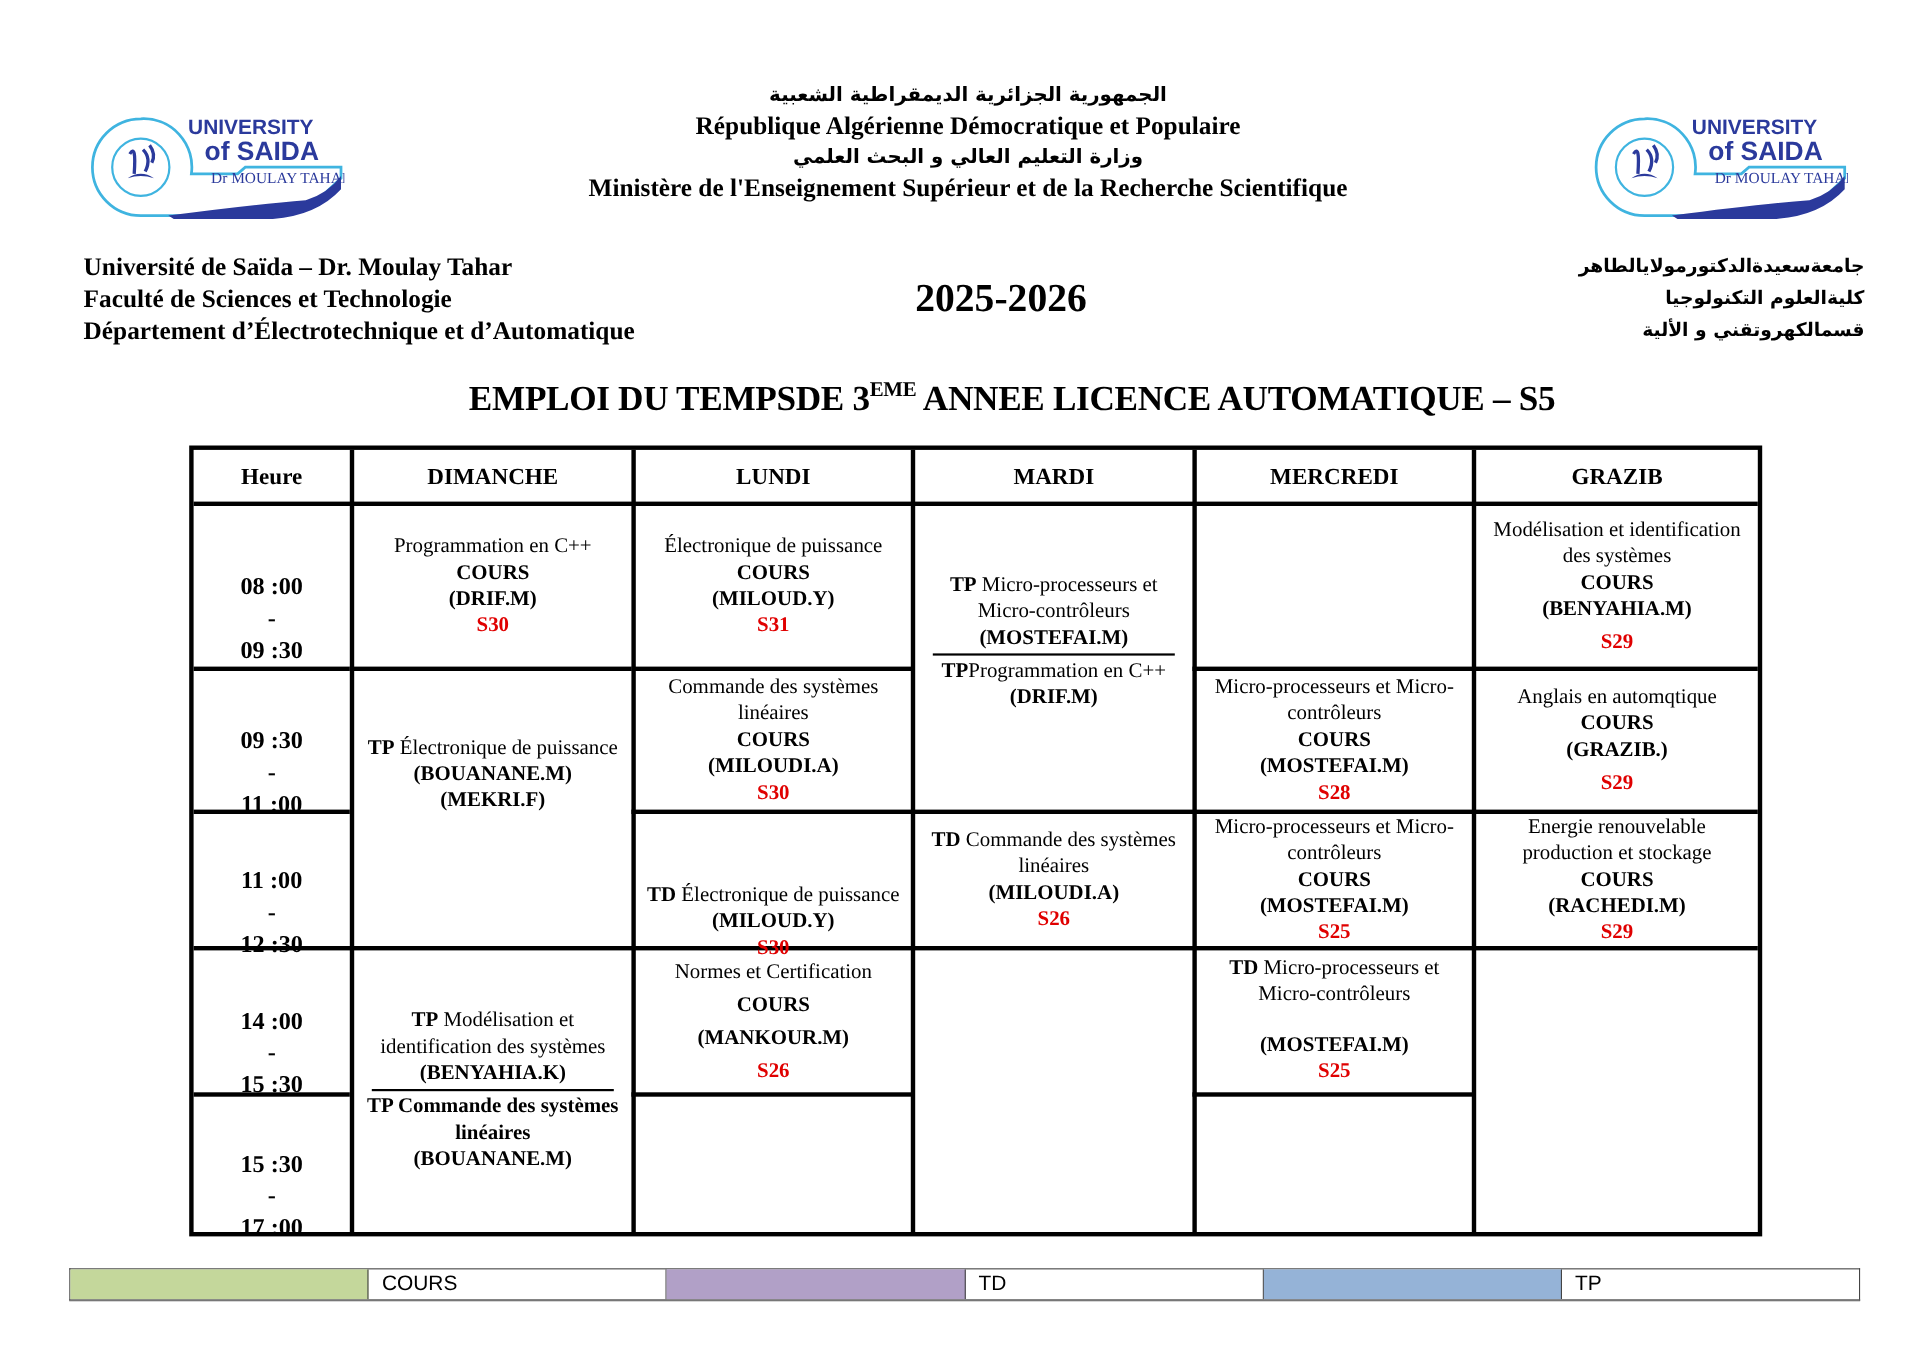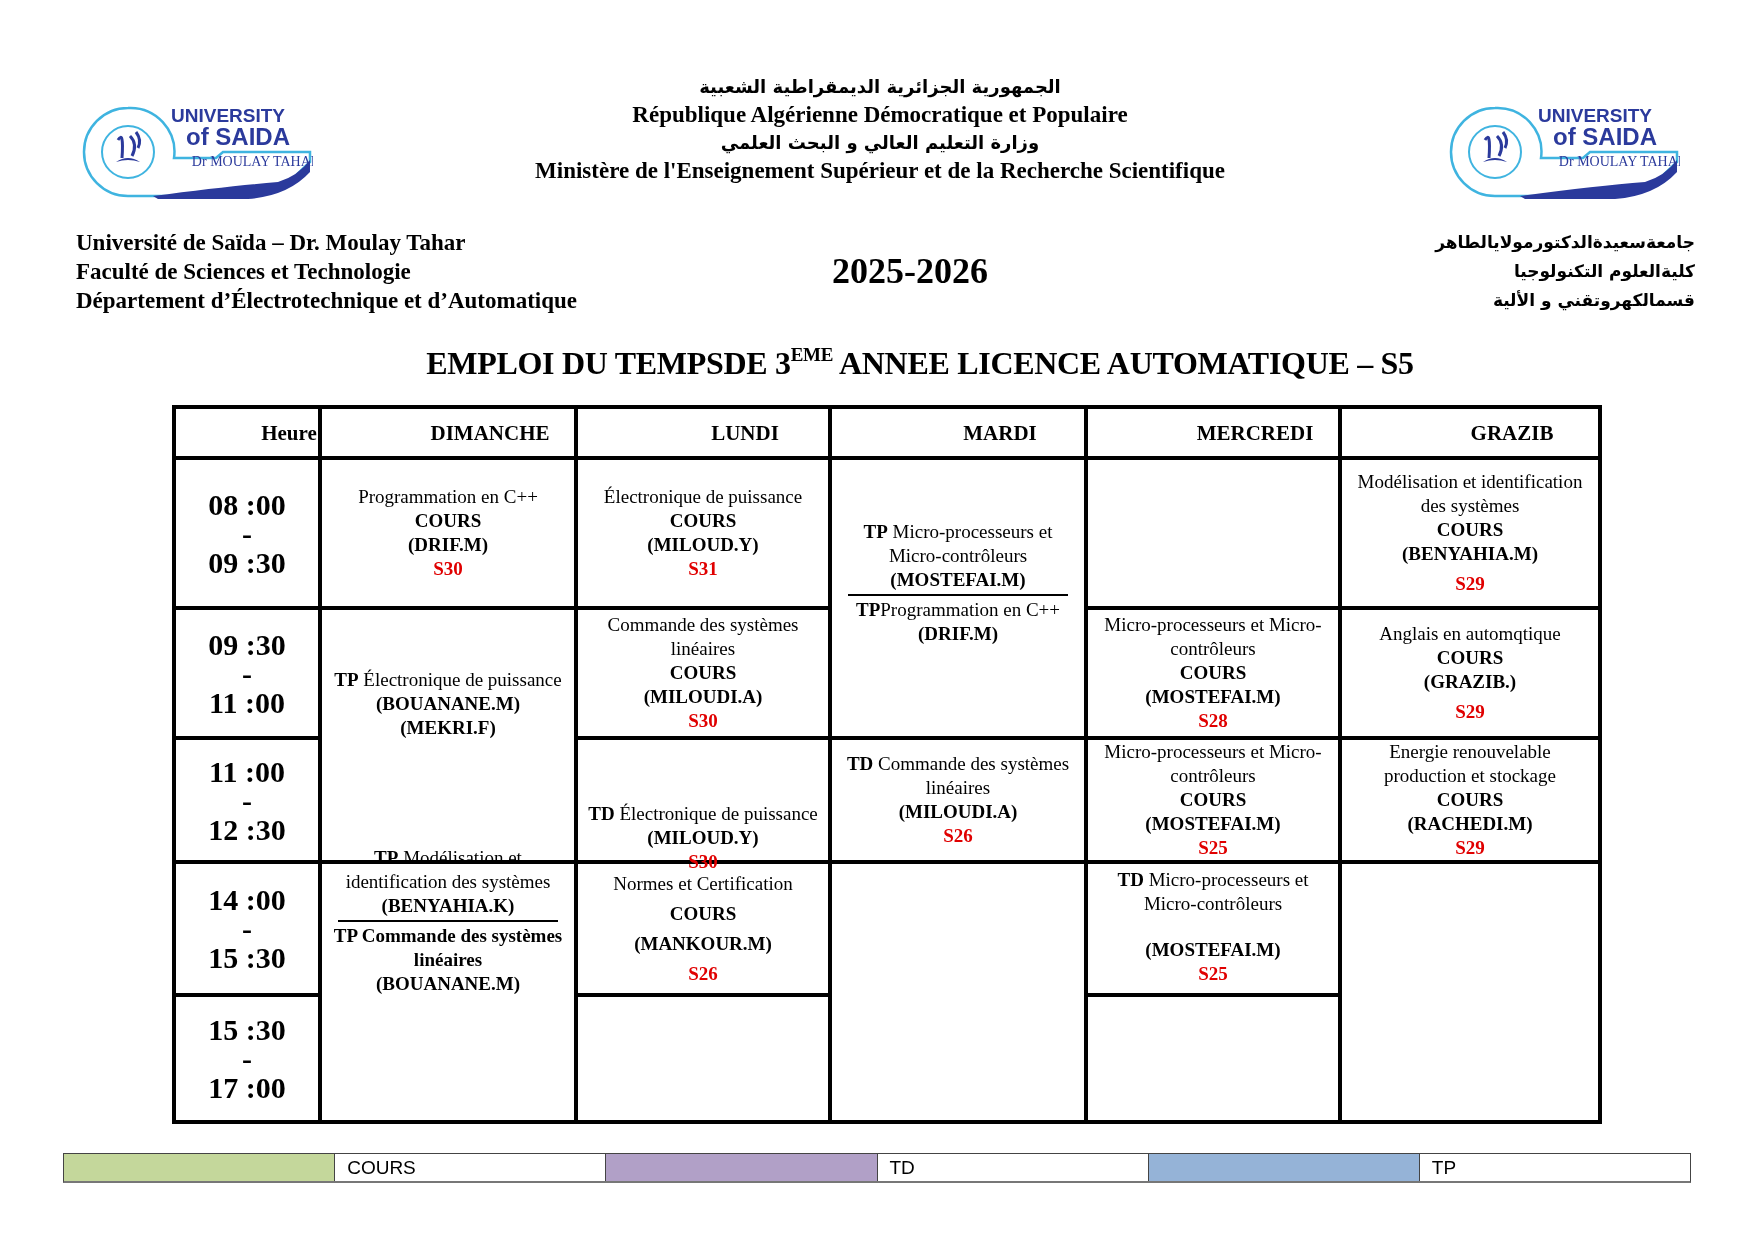--- a/index.html
+++ b/index.html
@@ -21,22 +21,22 @@
   .year { position: absolute; left: 780px; width: 260px; top: 250px; text-align: center; font-weight: bold; font-size: 36px; }
 
   .title { position: absolute; left: 200px; width: 1440px; top: 344px; text-align: center; font-weight: bold; font-size: 32px; letter-spacing: -0.3px; }
   .title sup { font-size: 19px; vertical-align: 13px; }
 
   
   .tt { position: absolute; left: 172px; top: 405px; width: 1430px; height: 719px; border: 4px solid #000; }
   .line-v { position: absolute; width: 4px; background: #000; }
   .line-h { position: absolute; height: 4px; background: #000; }
   .cell { position: absolute; display: flex; flex-direction: column; align-items: center; justify-content: center; text-align: center; font-size: 19px; line-height: 24px; padding: 0 6px; }
-  .hdr { font-weight: bold; font-size: 21px; margin-left: 42px; }
-  .time { font-weight: bold; font-size: 30px; line-height: 29px; }
+  .hdr { font-weight: bold; font-size: 21px; }
+  .time { font-weight: bold; font-size: 22px; line-height: 29px; margin-top: 28px; }
   .b { font-weight: bold; }
   .room { color: #e00000; font-weight: bold; }
   .split-rule { width: 92%; height: 2px; background: #000; margin: 2px 0; }
 
   
   .legend { position: absolute; left: 63px; top: 1153px; width: 1628px; height: 30px; border: 1px solid #444; border-bottom: 2px solid #777; display: flex; }
   .legend > div { flex: 1; border-right: 1px solid #444; font-family: "Liberation Sans", sans-serif; font-size: 19px; line-height: 28px; padding-left: 12px; }
   .legend > div:last-child { border-right: none; }
 </style>
 </head>
@@ -148,21 +148,21 @@
     <div>Programmation en C++</div>
     <div class="b">COURS</div>
     <div class="b">(DRIF.M)</div>
     <div class="room">S30</div>
   </div>
   <div class="cell" style="left:146px; top:201px; width:252px; height:250px; justify-content:flex-start; padding-top:58px;">
     <div><span class="b">TP</span><span> Électronique de puissance</span></div>
     <div class="b">(BOUANANE.M)</div>
     <div class="b">(MEKRI.F)</div>
   </div>
-  <div class="cell" style="left:146px; top:437px; width:252px; height:256px; justify-content:flex-start; ">
+  <div class="cell" style="left:146px; top:455px; width:252px; height:256px; justify-content:flex-start; padding-top:52px;">
     <div><span class="b">TP</span><span> Modélisation et identification des systèmes</span></div>
     <div class="b">(BENYAHIA.K)</div>
     <div class="split-rule"></div>
     <div class="b">TP Commande des systèmes linéaires</div>
     <div class="b">(BOUANANE.M)</div>
   </div>
 
   <div class="cell" style="left:402px; top:51px; width:250px; height:146px;">
     <div>Électronique de puissance</div>
     <div class="b">COURS</div>

